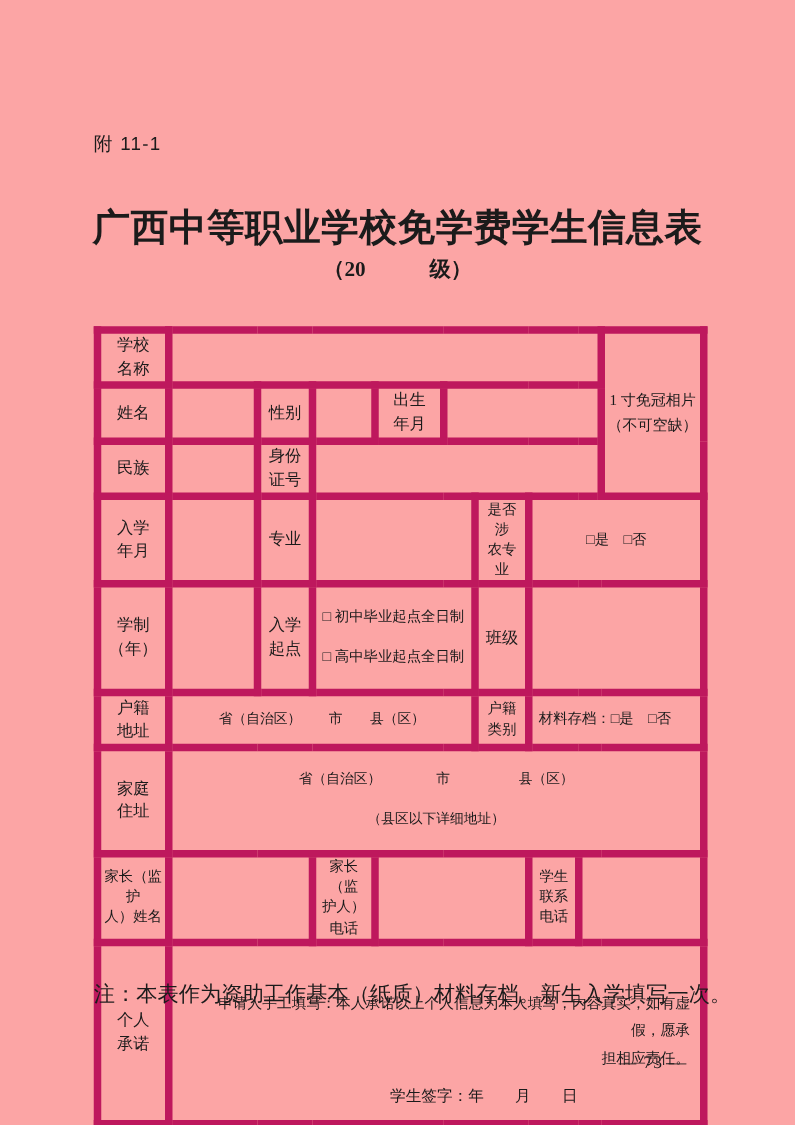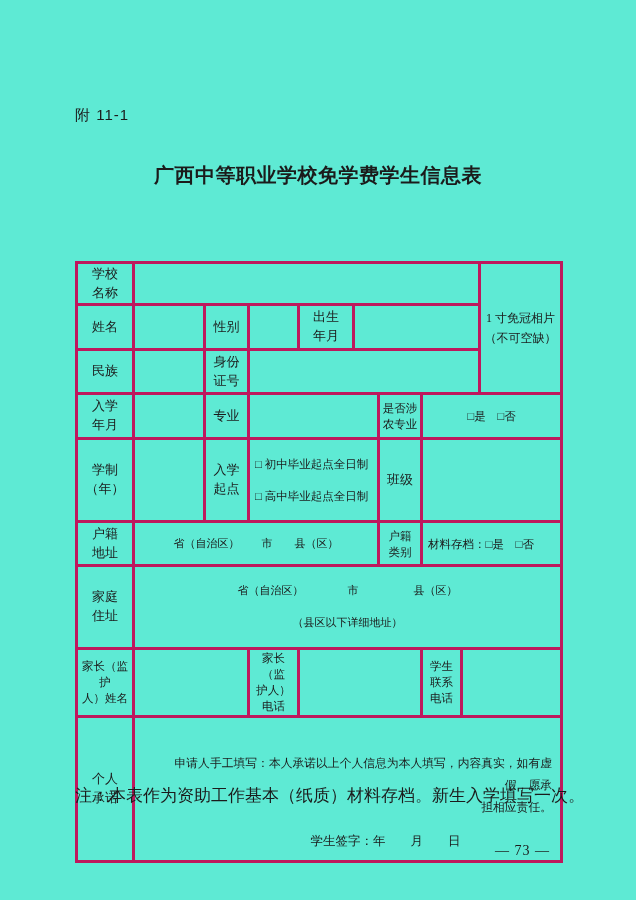--- a/index.html
+++ b/index.html
@@ -2,40 +2,40 @@
 <html><head>
 <meta charset="utf-8">
 <style>
   * { margin: 0; padding: 0; box-sizing: border-box; }
   html, body { background: #e8e8e8; }
   .page {
     position: relative;
     width: 636px;
     height: 900px;
     margin: 0 auto;
-    background: #5eead4;
+    background: #fca5a5;
     font-family: "Liberation Serif", "DejaVu Serif", serif;
     color: #1b1b1b;
     overflow: hidden;
   }
   .attachment-label {
     position: absolute;
     left: 75px;
     top: 106px;
     font-family: "Liberation Sans", "DejaVu Sans", sans-serif;
     font-size: 15px;
     letter-spacing: 1px;
   }
   .doc-title {
     position: absolute;
     left: 0;
     right: 0;
     top: 162px;
     text-align: center;
-    font-size: 20px;
+    font-size: 30px;
     font-weight: bold;
     letter-spacing: 0.5px;
     white-space: nowrap;
   }
   .doc-subtitle {
     position: absolute;
     left: 0;
     right: 0;
     top: 204px;
     text-align: center;
@@ -44,21 +44,21 @@
   }
   table.form-table {
     position: absolute;
     left: 75px;
     top: 261px;
     width: 485px;
     border-collapse: collapse;
     table-layout: fixed;
   }
   td {
-    border: 3px solid #be185d;
+    border: 6px solid #be185d;
     padding: 0 2px;
     vertical-align: middle;
     text-align: center;
     font-size: 13px;
     line-height: 1.45;
     white-space: pre-line;
     overflow: hidden;
   }
   td.small { font-size: 11.5px; line-height: 1.4; }
   td.opt-left { text-align: left; padding-left: 5px; }
@@ -102,20 +102,21 @@
     margin-top: 36px;
   }
 </style>
 </head>
 <body>
 
 <div class="page">
 
   <div class="attachment-label">附 11-1</div>
   <div class="doc-title">广西中等职业学校免学费学生信息表</div>
+  <div class="doc-subtitle">（20　　　级）</div>
 
   <table class="form-table">
     <colgroup>
       <col style="width:57px">
         <col style="width:71px">
         <col style="width:44px">
       <col style="width:50px">
         <col style="width:55px">
         <col style="width:25px">
       <col style="width:43px">

